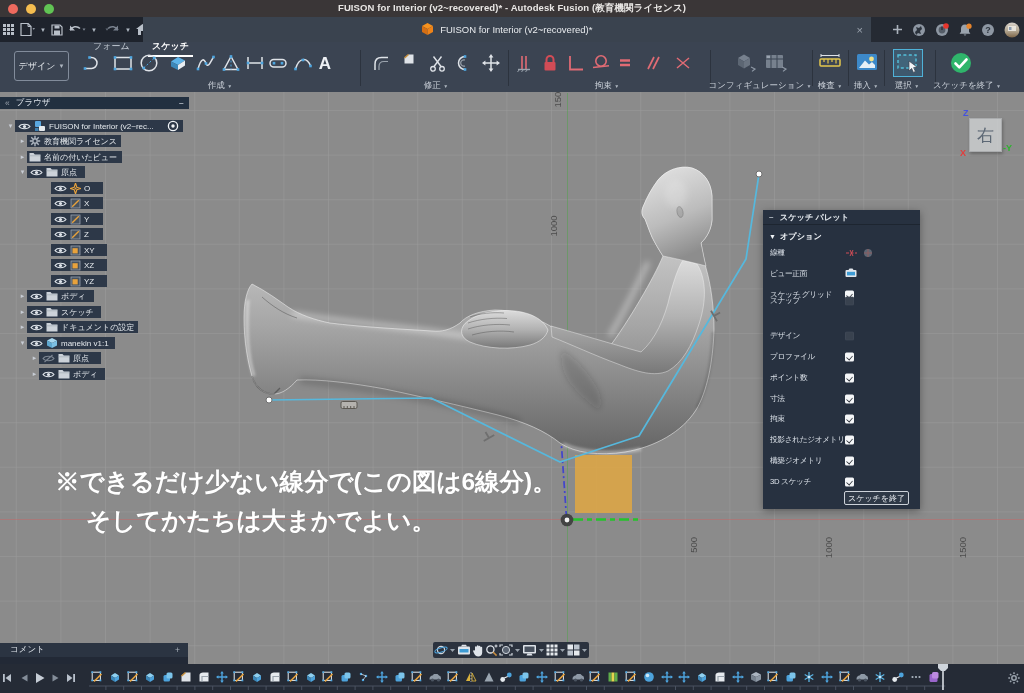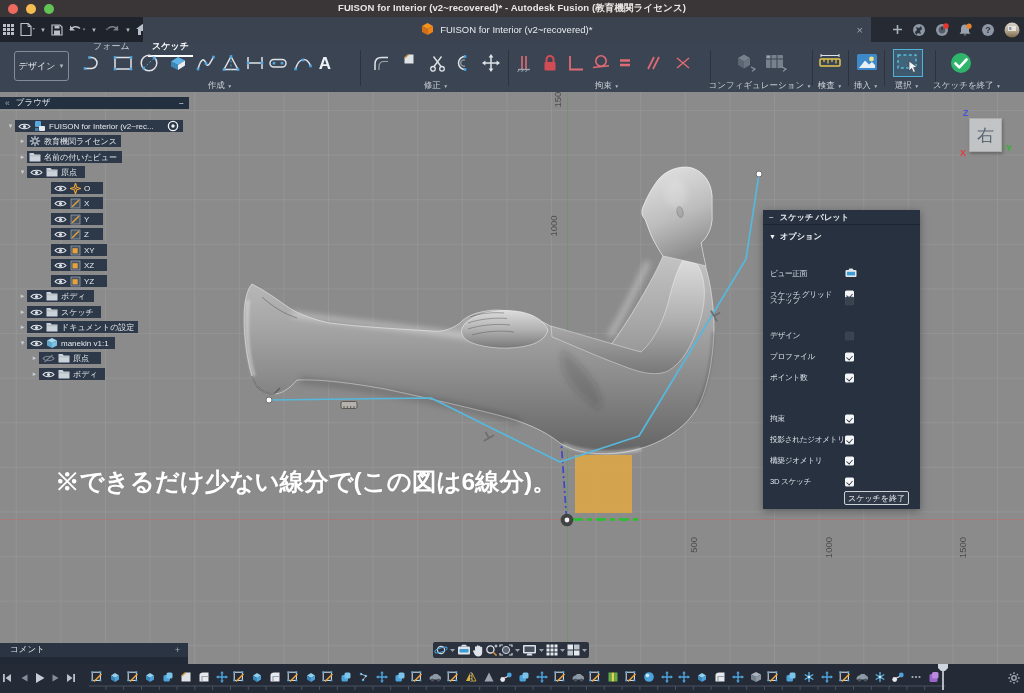--- a/index.html
+++ b/index.html
@@ -856,20 +856,35 @@
   </div>
   <div id="palette">
       <div id="palette-header">
       <span>−</span>
       <span style="font-weight:bold">スケッチ パレット</span>
       </div>
     <div id="palette-opt">
       <span style="font-size:7px">▼</span>
       <span>オプション</span>
       </div>
+      <div class="prow" style="top:33px">
+            <span class="plabel">線種</span>
+        <span class="pctrl">
+          <span style="display:flex;gap:5px">
+        <svg width="13" height="10" viewBox="0 0 13 10">
+              <path d="M1,5 L12,5" stroke="#d24c56" stroke-width="1.2" stroke-dasharray="3 1.5"></path>
+              <path d="M5,2 L8,8 M8,2 L5,8" stroke="#d24c56" stroke-width="1"></path>
+            </svg>
+        <svg width="10" height="10" viewBox="0 0 10 10">
+              <circle cx="5" cy="5" r="4" fill="#5d6774"></circle>
+              <path d="M1,5 H9 M5,1 V9" stroke="#8b5d60" stroke-width="1.1"></path>
+            </svg>
+          </span>
+        </span>
+      </div>
       <div class="prow" style="top:54px">
             <span class="plabel">ビュー正面</span>
         <span class="pctrl">
           <span style="margin-right:-2px"><svg width="12" height="10" viewBox="0 0 12 10">
               <rect x="0.5" y="2" width="11" height="7" rx="1" fill="#e2e7ec"></rect>
               <rect x="2" y="3.8" width="8" height="3.6" fill="#3d9bd4"></rect>
               <path d="M3.5,2 L4.5,0.5 H7.5 L8.5,2" fill="#e2e7ec"></path>
             </svg></span>
         </span>
       </div>
@@ -892,20 +907,26 @@
         </span>
       </div>
       <div class="prow" style="top:137px">
             <span class="plabel">プロファイル</span>
         <span class="pctrl">
           <span class="pcheck"></span>
         </span>
       </div>
       <div class="prow" style="top:158px">
             <span class="plabel">ポイント数</span>
+        <span class="pctrl">
+          <span class="pcheck"></span>
+        </span>
+      </div>
+      <div class="prow" style="top:179px">
+            <span class="plabel">寸法</span>
         <span class="pctrl">
           <span class="pcheck"></span>
         </span>
       </div>
       <div class="prow" style="top:199px">
             <span class="plabel">拘束</span>
         <span class="pctrl">
           <span class="pcheck"></span>
         </span>
       </div>
@@ -930,20 +951,21 @@
       <div id="palette-finish">スケッチを終了</div>
     </div>
   <div id="viewcube">
       <span>右</span>
     </div>
   <span class="vc-axis" style="left:963px; top:16px; color:#4553de">Z</span>
   <span class="vc-axis" style="left:960px; top:56px; color:#e23c3c">X</span>
   <span class="vc-axis" style="left:1003px; top:51px; color:#2db42d">-Y</span>
   <div id="anno">
     <div class="l1">※できるだけ少ない線分で(この図は6線分)。</div>
+    <div class="l2">そしてかたちは大まかでよい。</div>
   </div>
   <div id="comment-bar">
     <span style="padding-left:10px">コメント</span>
     <span style="position:absolute; right:8px; color:#aab2bc">+</span>
   </div>
   <div id="comment-sub"></div>
   <div id="navbar">
       <span class="qicon">
         <svg width="14" height="12" viewBox="0 0 14 12" style="display:block">
           <circle cx="7" cy="6" r="3.6" fill="none" stroke="#cfd5dc" stroke-width="1.2"></circle>

